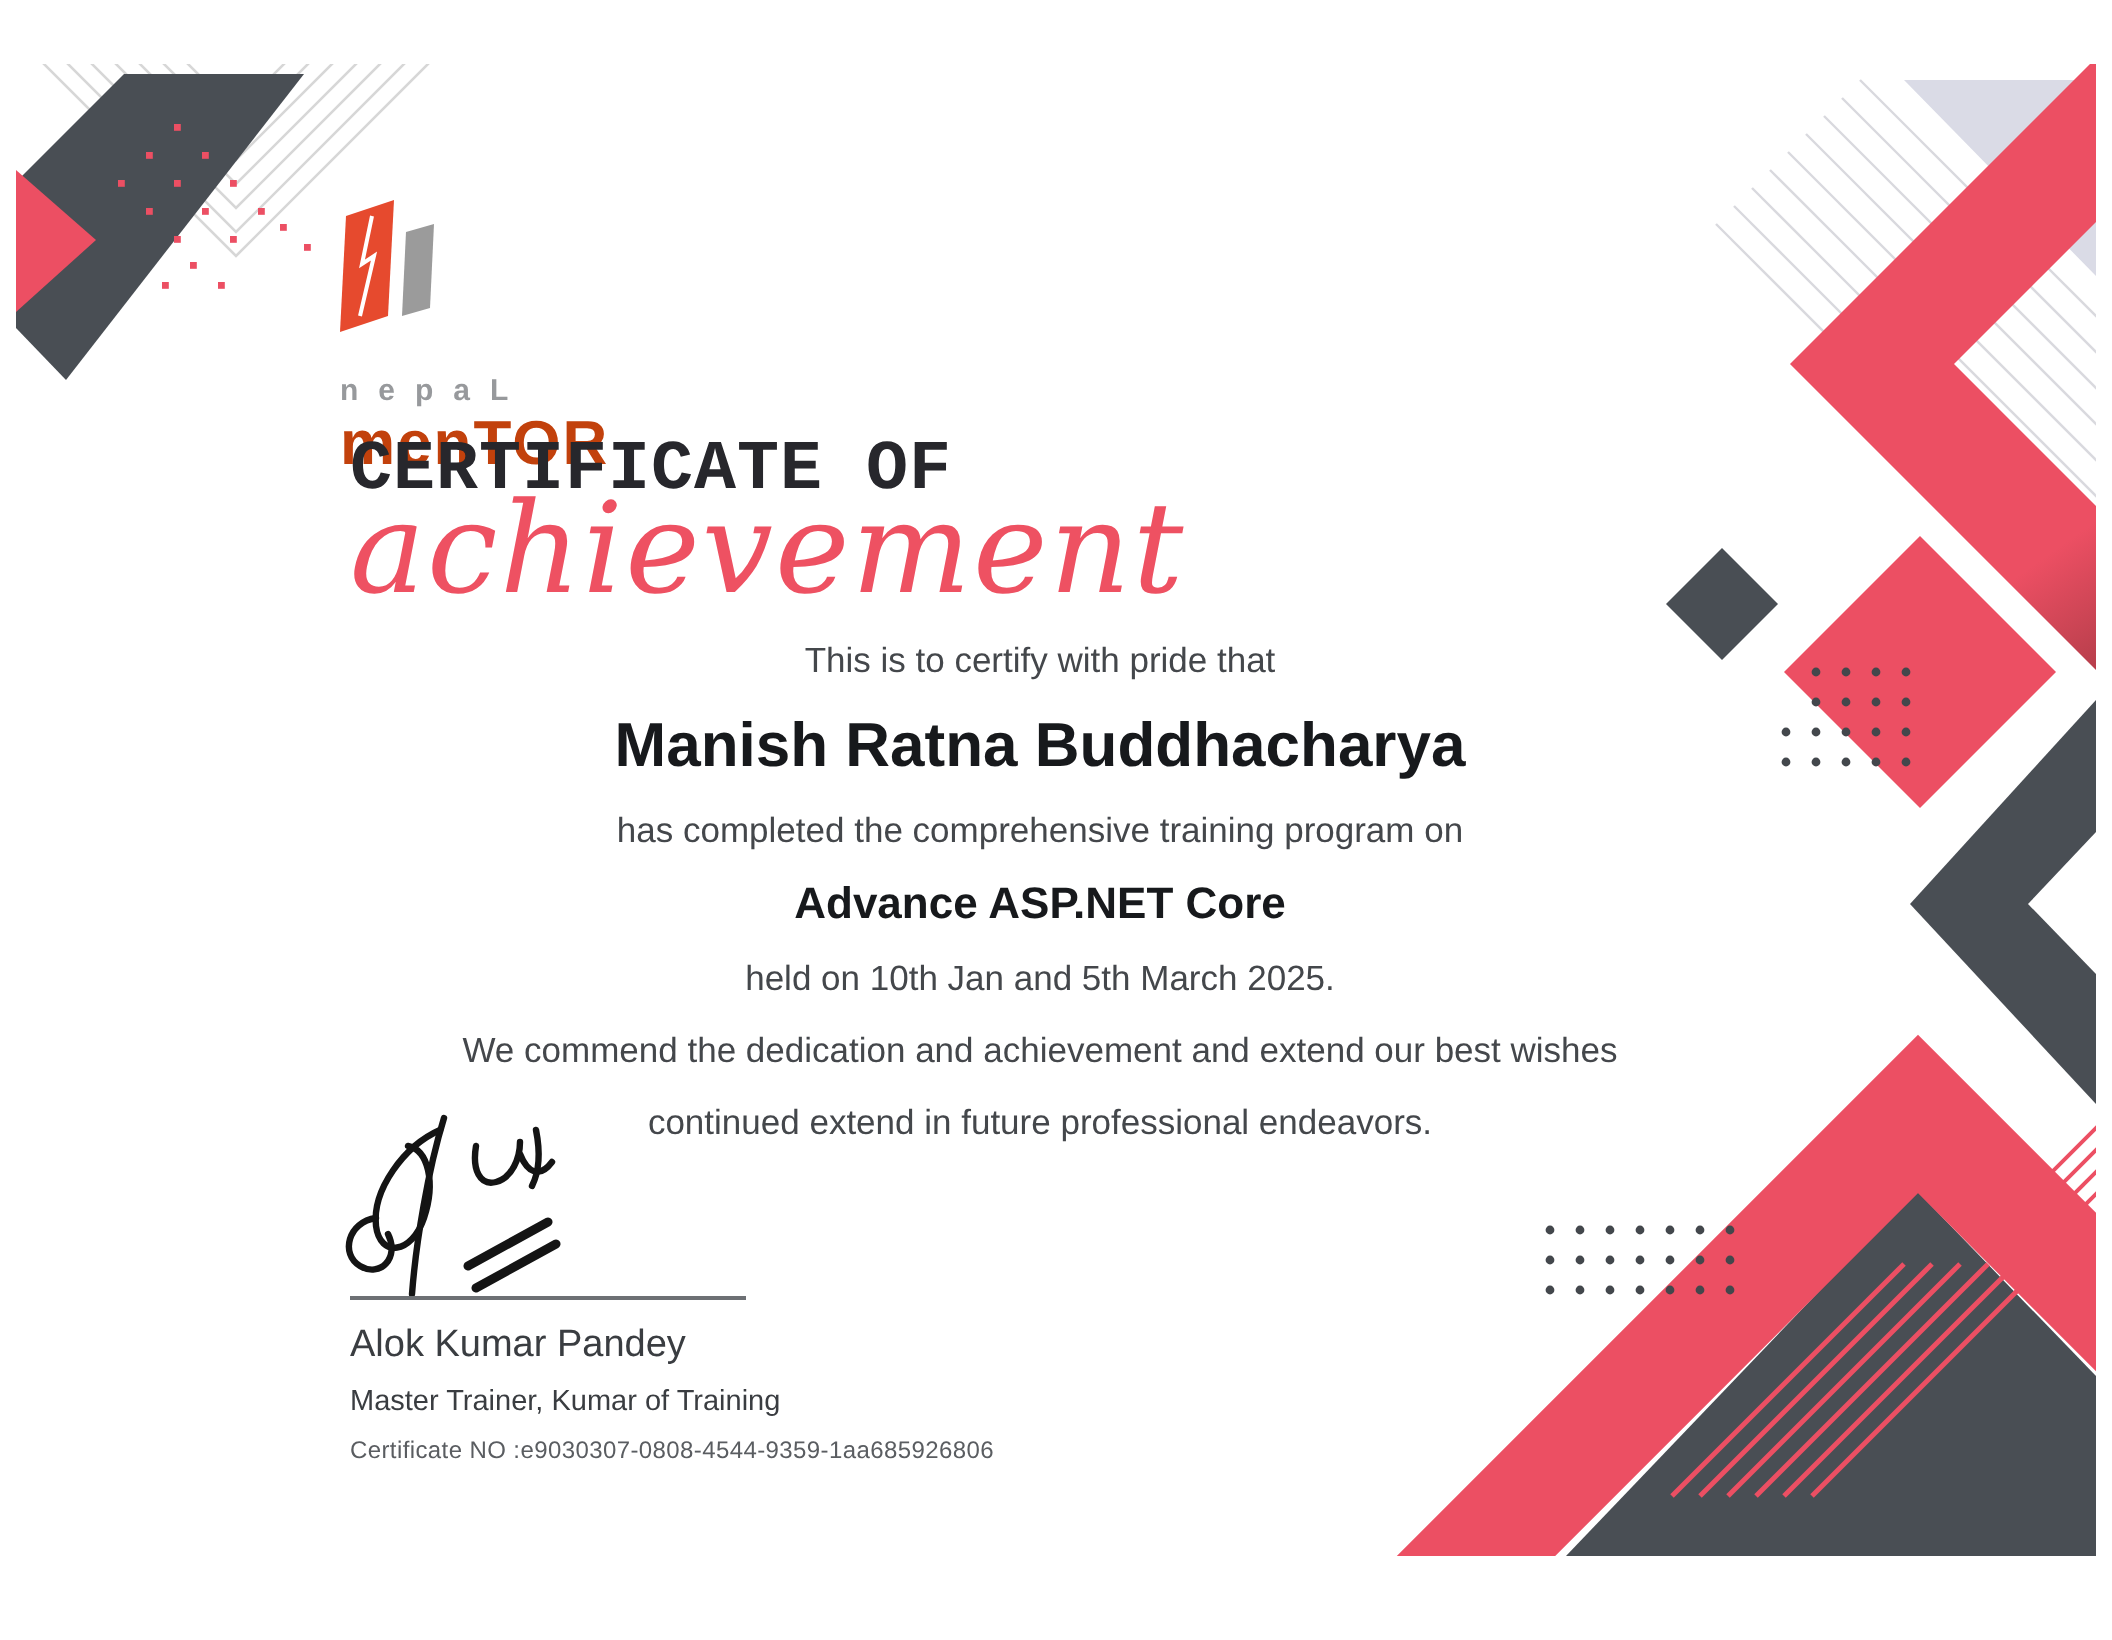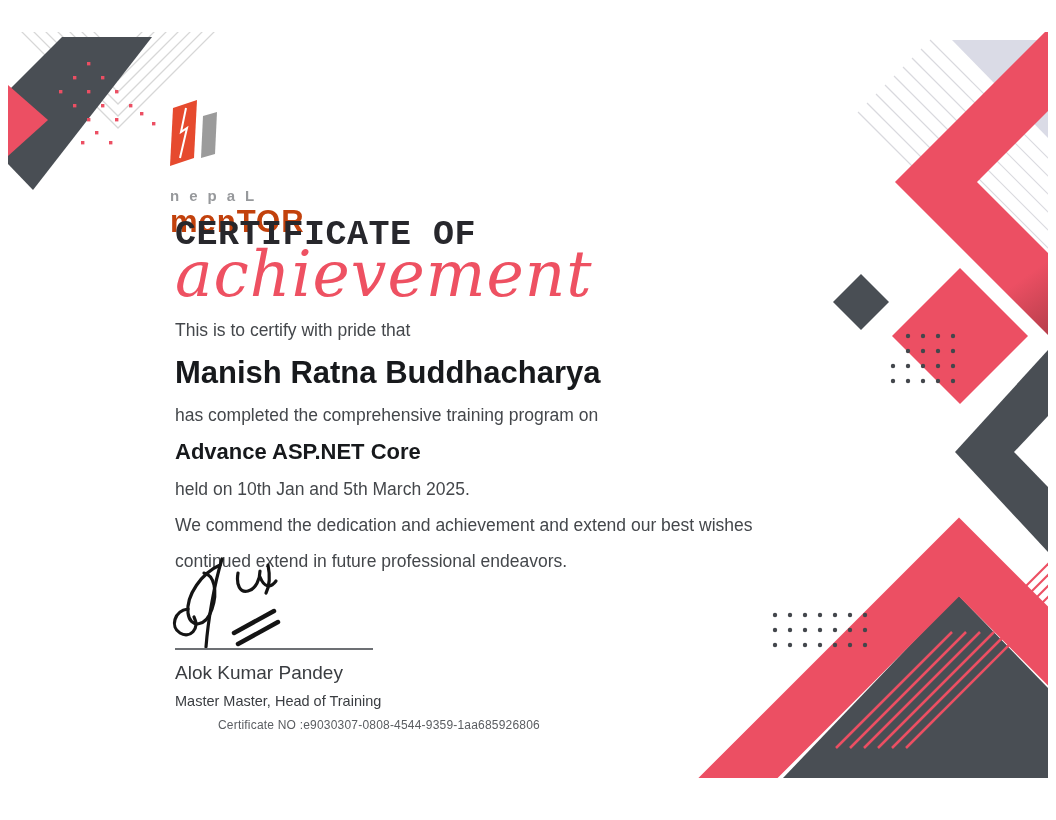--- a/index.html
+++ b/index.html
@@ -21,32 +21,32 @@
   
   .title-block{position:absolute;left:175px;top:218px;width:620px;}
   .title-main{
     margin:0;font-size:35px;font-weight:800;letter-spacing:.5px;color:#27272c;line-height:1;font-family:Liberation Mono, monospace;
   }
   .title-script{
     font-family:"DejaVu Serif",serif;font-style:italic;font-weight:500;
     font-size:63px;color:#ee5162;line-height:.95;margin-top:-8px;letter-spacing:1px;
   }
   
-  .body-block{position:absolute;left:175px;top:320px;width:690px;}
+  .body-block{position:absolute;left:175px;top:320px;width:690px;text-align:center;}
   .body-block p{margin:0 0 13px 0;font-size:17.5px;line-height:1.2;color:#44474b;}
   .body-block p.recipient{font-size:31px;font-weight:700;color:#17191c;margin-bottom:14px;}
   .body-block p.course{font-size:22px;font-weight:700;color:#17191c;margin-bottom:13px;}
   .body-block p.wide{margin-bottom:15px;}
   
   .sig-scribble{position:absolute;left:162px;top:551px;}
   .sig-block{position:absolute;left:175px;top:648px;width:420px;}
   .sig-line{width:198px;height:2px;background:#6d7074;margin-bottom:12px;}
   .sig-name{font-size:19px;color:#3a3d41;margin-bottom:9px;}
   .sig-role{font-size:14.5px;color:#3a3d41;margin-bottom:9px;}
-  .sig-cert{font-size:12px;color:#5a5d61;letter-spacing:.2px;margin-left:43px;}
+  .sig-cert{font-size:12px;color:#5a5d61;letter-spacing:.2px;}
 </style>
 </head>
 <body>
 
 <svg class="decor" width="1056" height="820" viewBox="0 0 1056 820">
   <defs>
     <clipPath id="pageClip">
         <rect x="8" y="32" width="1040" height="746"></rect>
       </clipPath>
     <linearGradient id="gradTR" gradientUnits="userSpaceOnUse" x1="950" y1="190" x2="1060" y2="345">
@@ -216,15 +216,15 @@
     <path d="M 98,26 C 102,36 108,38 114,30"></path>
     <path d="M 106,14 C 108,24 108,34 104,42"></path>
     <path d="M 72,82 L 112,60" stroke-width="4.5"></path>
     <path d="M 76,93 L 116,71" stroke-width="4.5"></path>
   </g>
 </svg>
 
 <div class="sig-block">
   <div class="sig-line"></div>
   <div class="sig-name">Alok Kumar Pandey</div>
-  <div class="sig-role">Master Master, Head of Training</div>
+  <div class="sig-role">Master Trainer, Kumar of Training</div>
   <div class="sig-cert">Certificate NO :e9030307-0808-4544-9359-1aa685926806</div>
 </div>
 
 </body></html>

